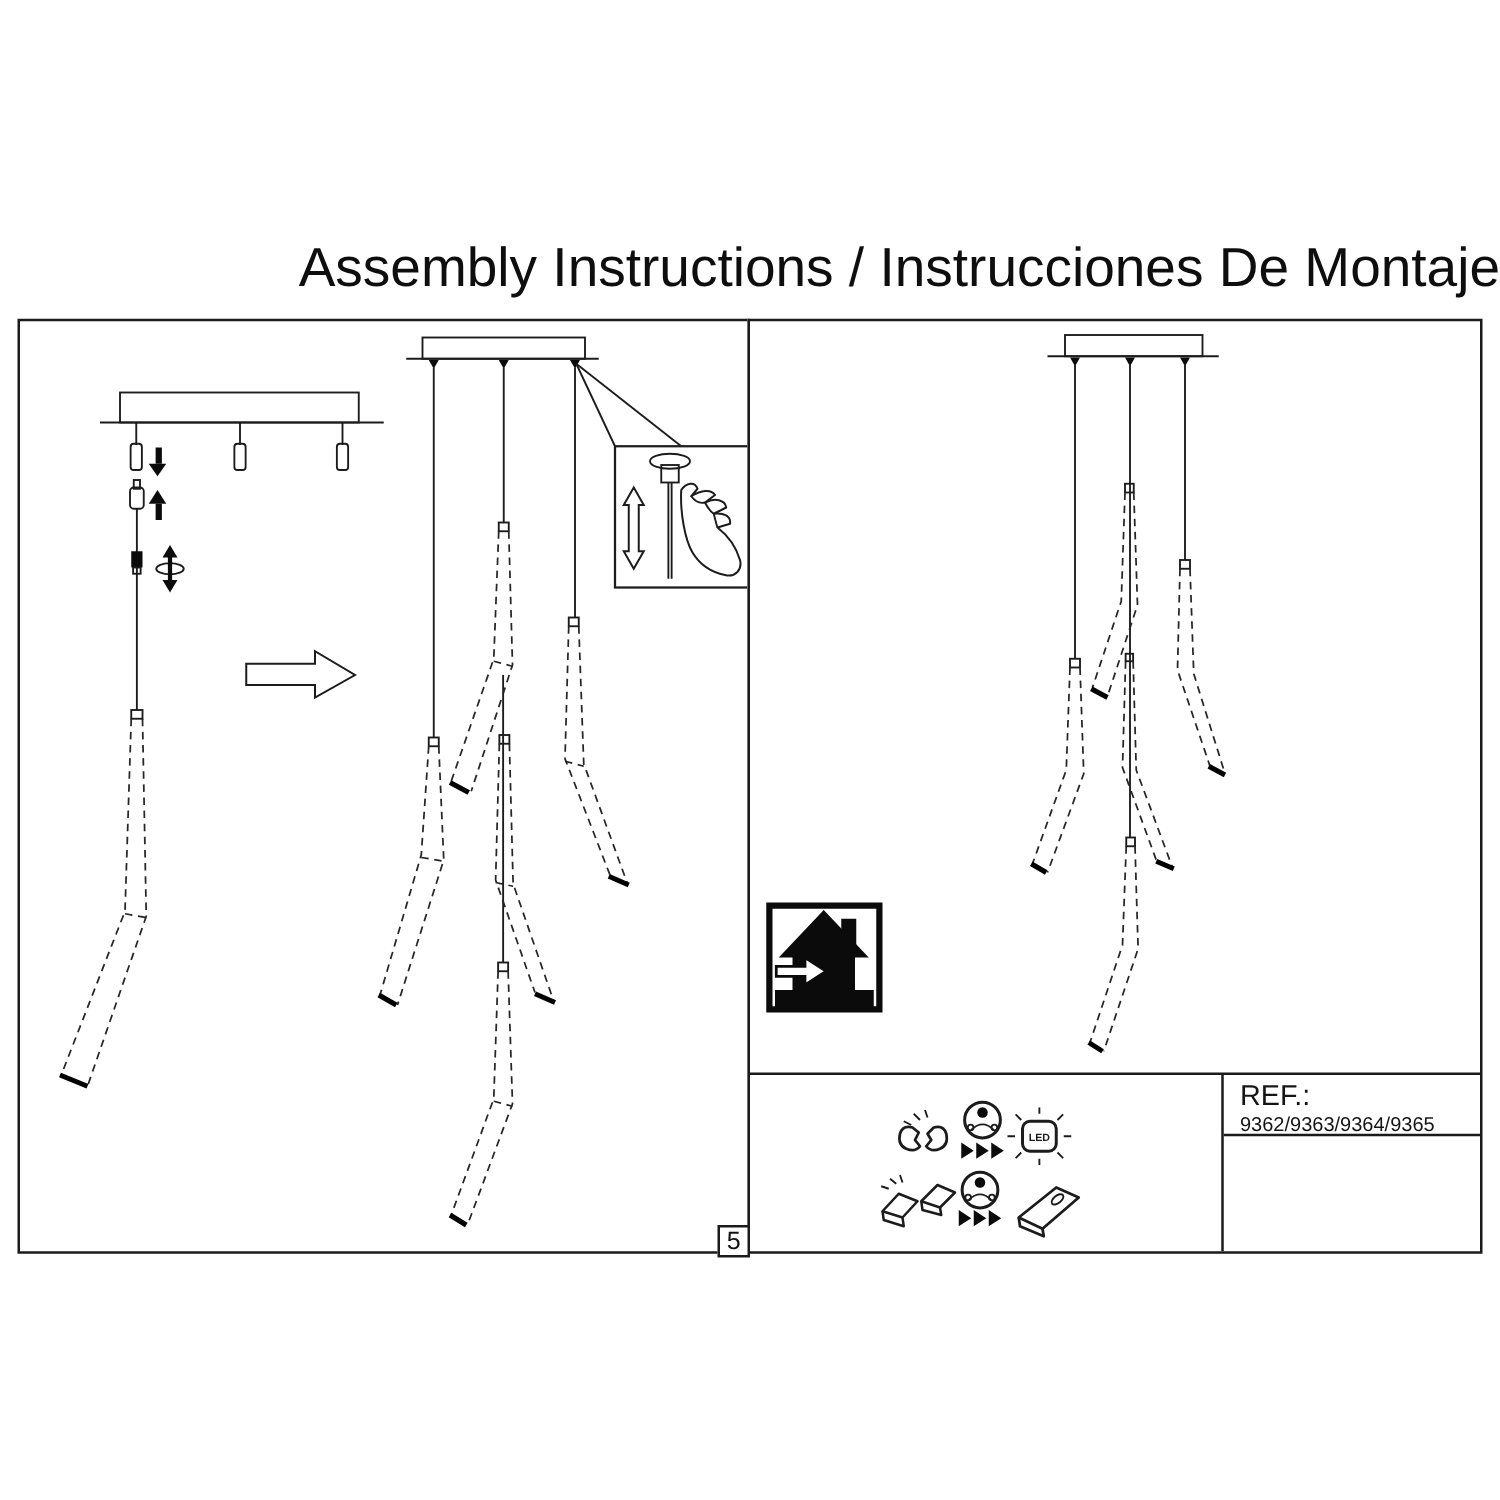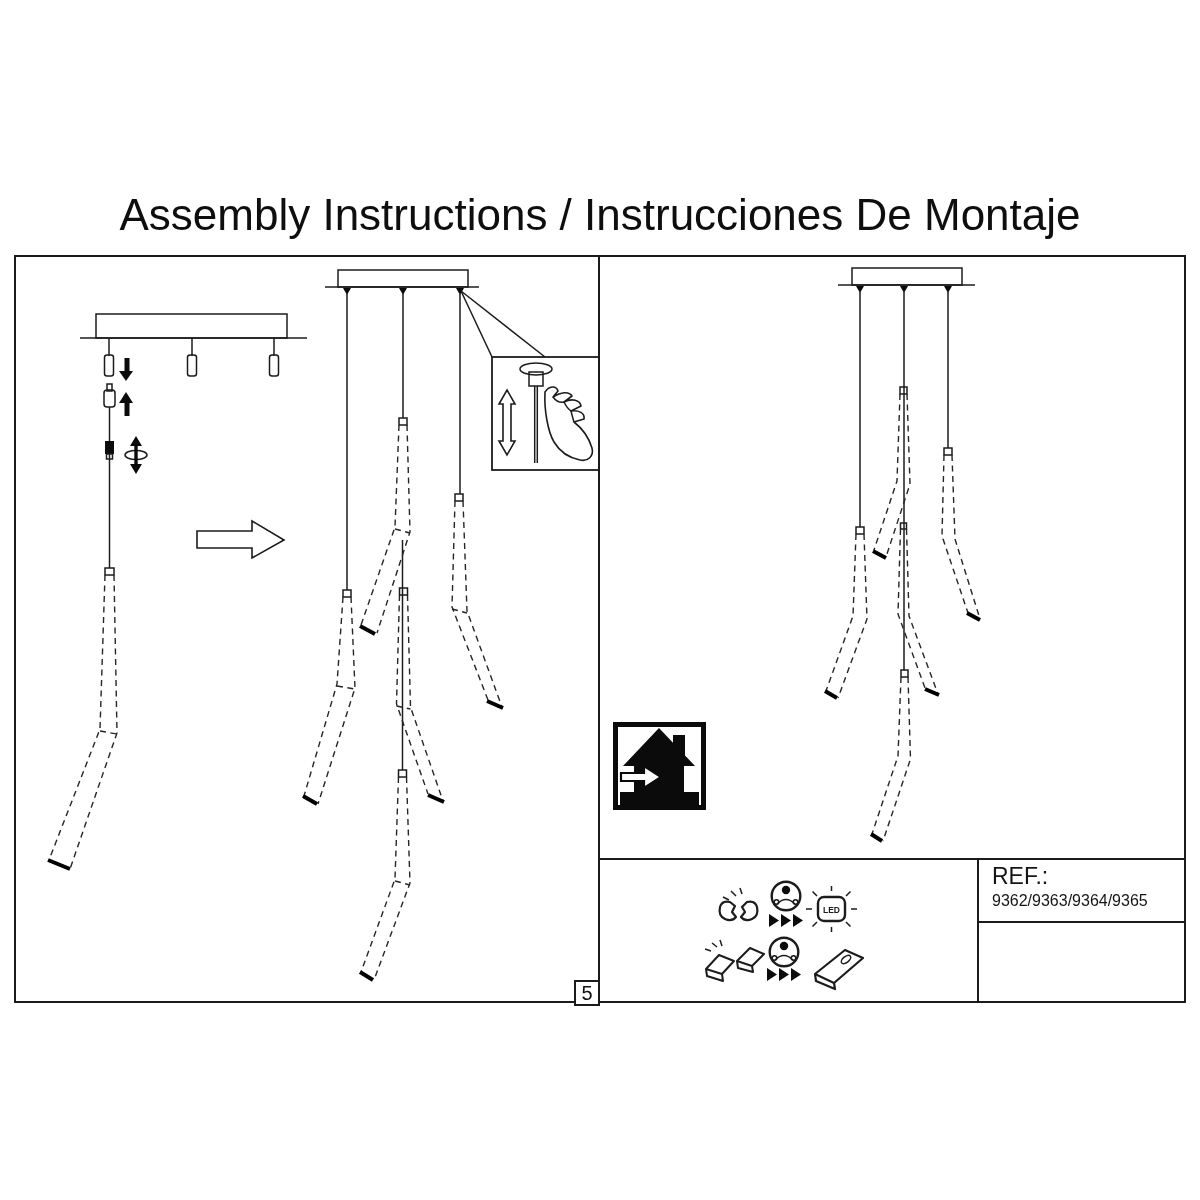--- a/index.html
+++ b/index.html
@@ -1,28 +1,28 @@
 <!DOCTYPE html>
 <html><head>
 <meta charset="utf-8">
 <style>
   html,body{margin:0;padding:0;background:#ffffff;}
   .page{position:relative;width:1200px;height:1200px;background:#ffffff;overflow:hidden;
         font-family:"Liberation Sans",sans-serif;color:#111;}
-  .title{position:absolute;left:0;top:190px;width:1200px;text-align:center;
+  .title{position:absolute;left:0;top:190px;width:1200px;text-align:right;
          font-size:44px;font-weight:400;letter-spacing:0px;color:#0e0e0e;}
   .panel{position:absolute;border:2px solid #1b1b1b;background:#fff;box-sizing:border-box;}
   #panel-left{left:14px;top:255px;width:586px;height:748px;}
   #panel-right{left:598px;top:255px;width:588px;height:748px;}
   .rp-draw{position:absolute;left:0;top:0;width:584px;height:601px;}
   .rp-bottom{position:absolute;left:0;top:601px;width:584px;height:143px;
              border-top:2px solid #1b1b1b;box-sizing:border-box;display:flex;}
   .icons-cell{position:relative;width:377px;height:141px;}
   .ref-cell{position:relative;flex:1;border-left:2px solid #1b1b1b;box-sizing:border-box;}
-  .ref-row{height:63px;border-bottom:2px solid #1b1b1b;box-sizing:border-box;padding:3px 0 0 13px;}
+  .ref-row{height:49px;border-bottom:2px solid #1b1b1b;box-sizing:border-box;padding:3px 0 0 13px;}
   .ref-label{font-size:23px;color:#151515;display:block;line-height:26px;}
   .ref-models{font-size:16px;color:#151515;display:block;line-height:24px;}
   .logo-row{height:80px;display:flex;align-items:center;justify-content:center;}
   .logo{white-space:nowrap;}
   .logo .lt{font-family:"Liberation Serif",serif;font-size:54px;color:#121212;}
   .logo svg{vertical-align:-13px;}
   .pagenum{position:absolute;left:574px;top:980px;width:26px;height:26px;border:2px solid #1b1b1b;
            background:#fff;box-sizing:border-box;text-align:center;font-size:20px;line-height:23px;z-index:5;}
   svg{display:block;}
   .ink{stroke:#1c1c1c;fill:none;stroke-width:1.5;}

